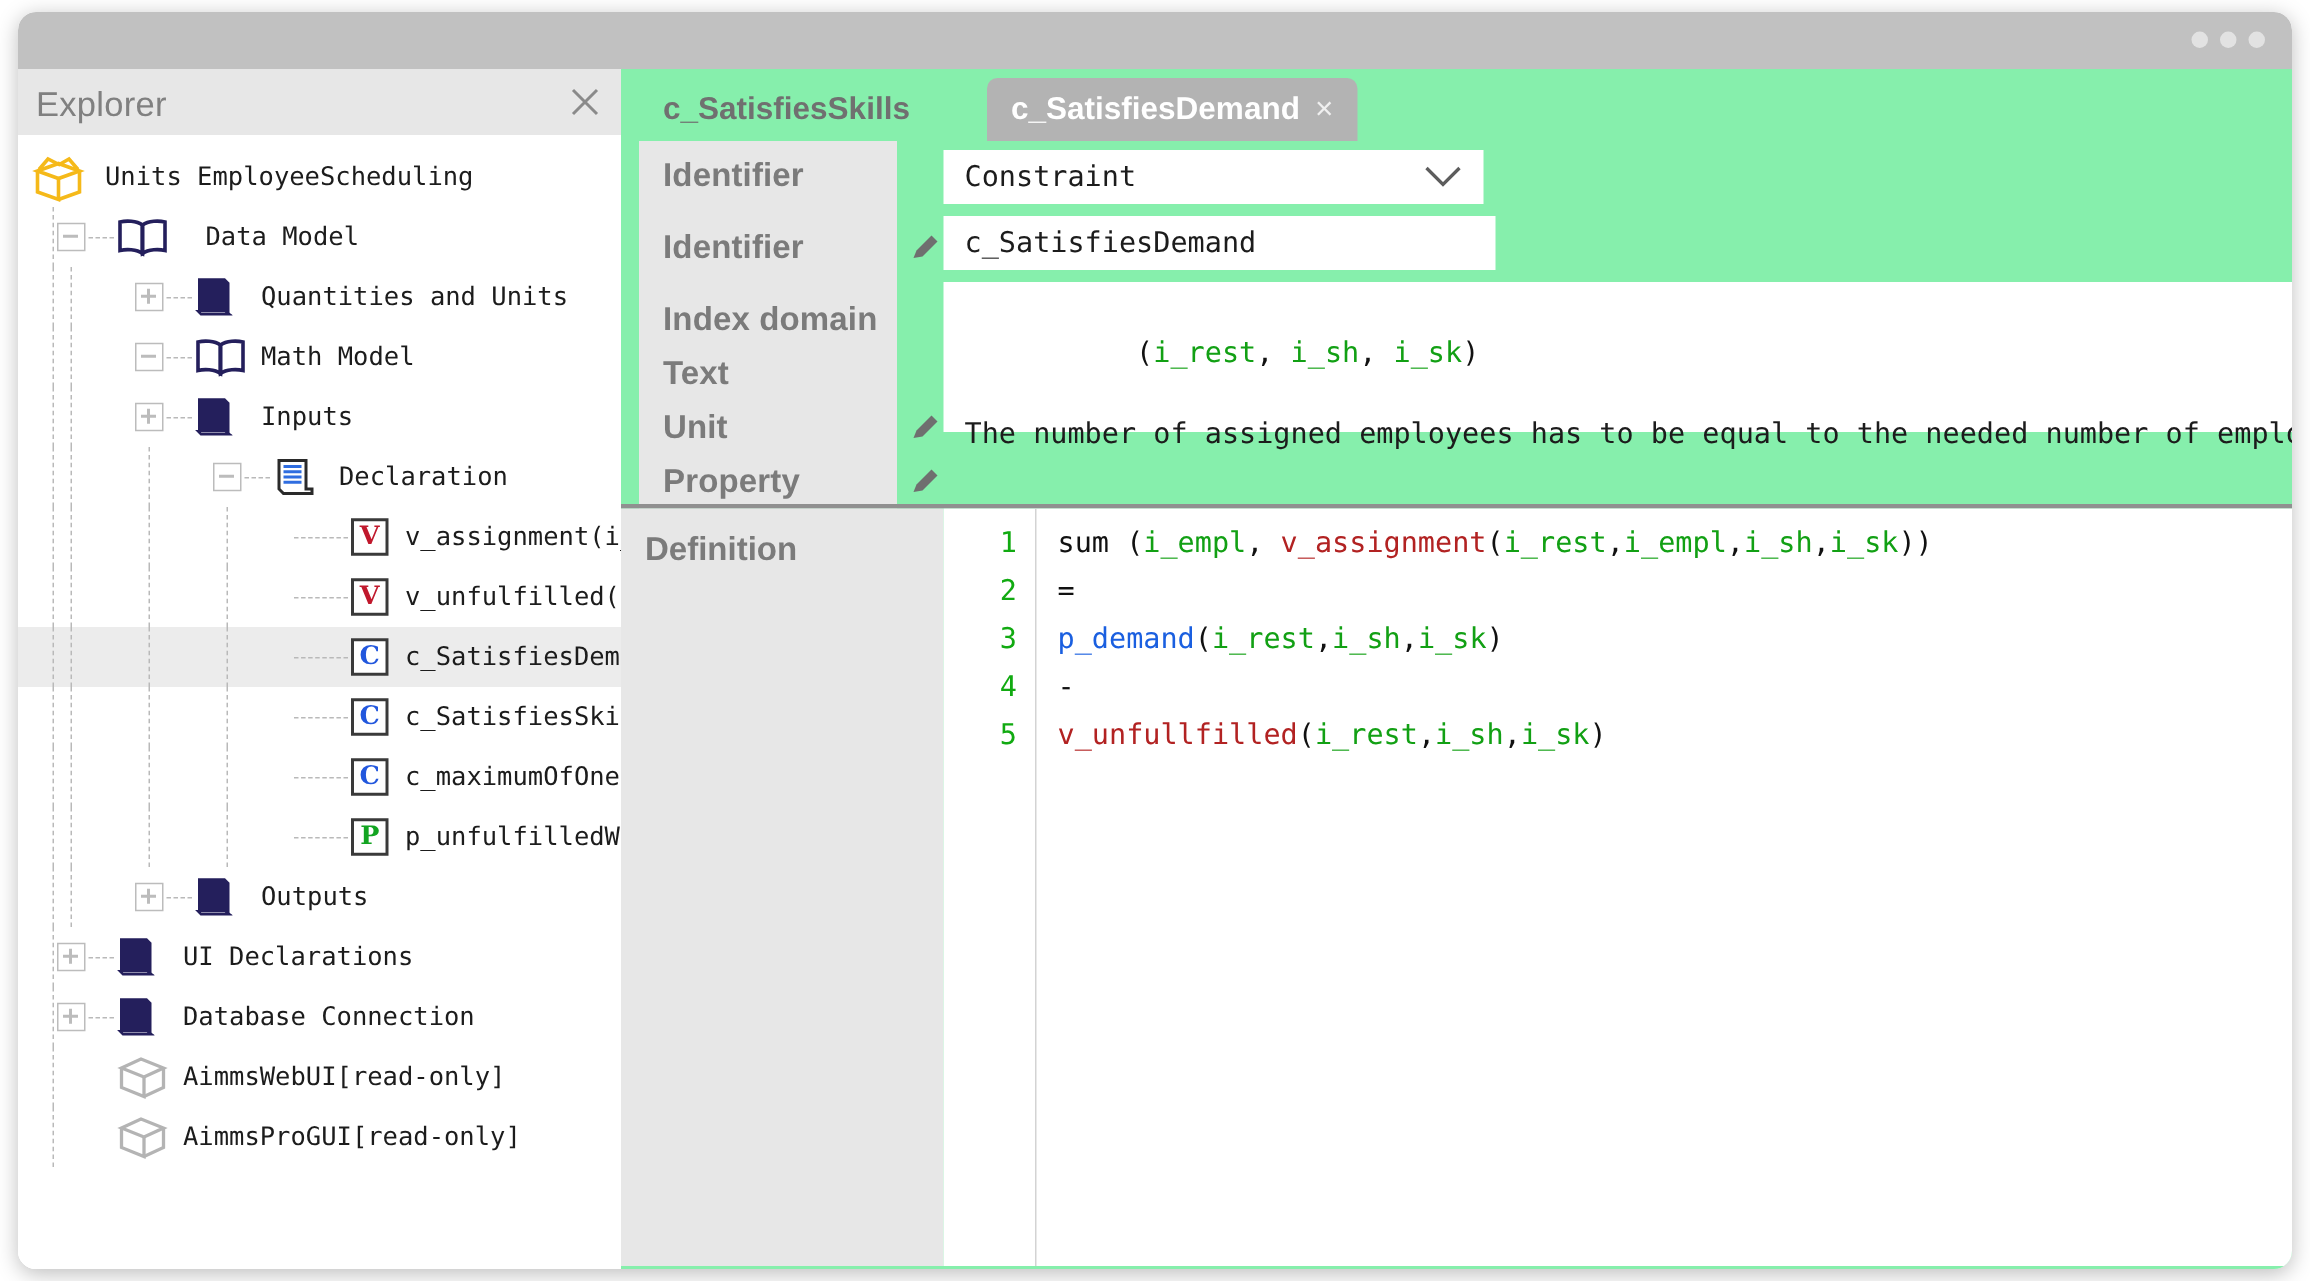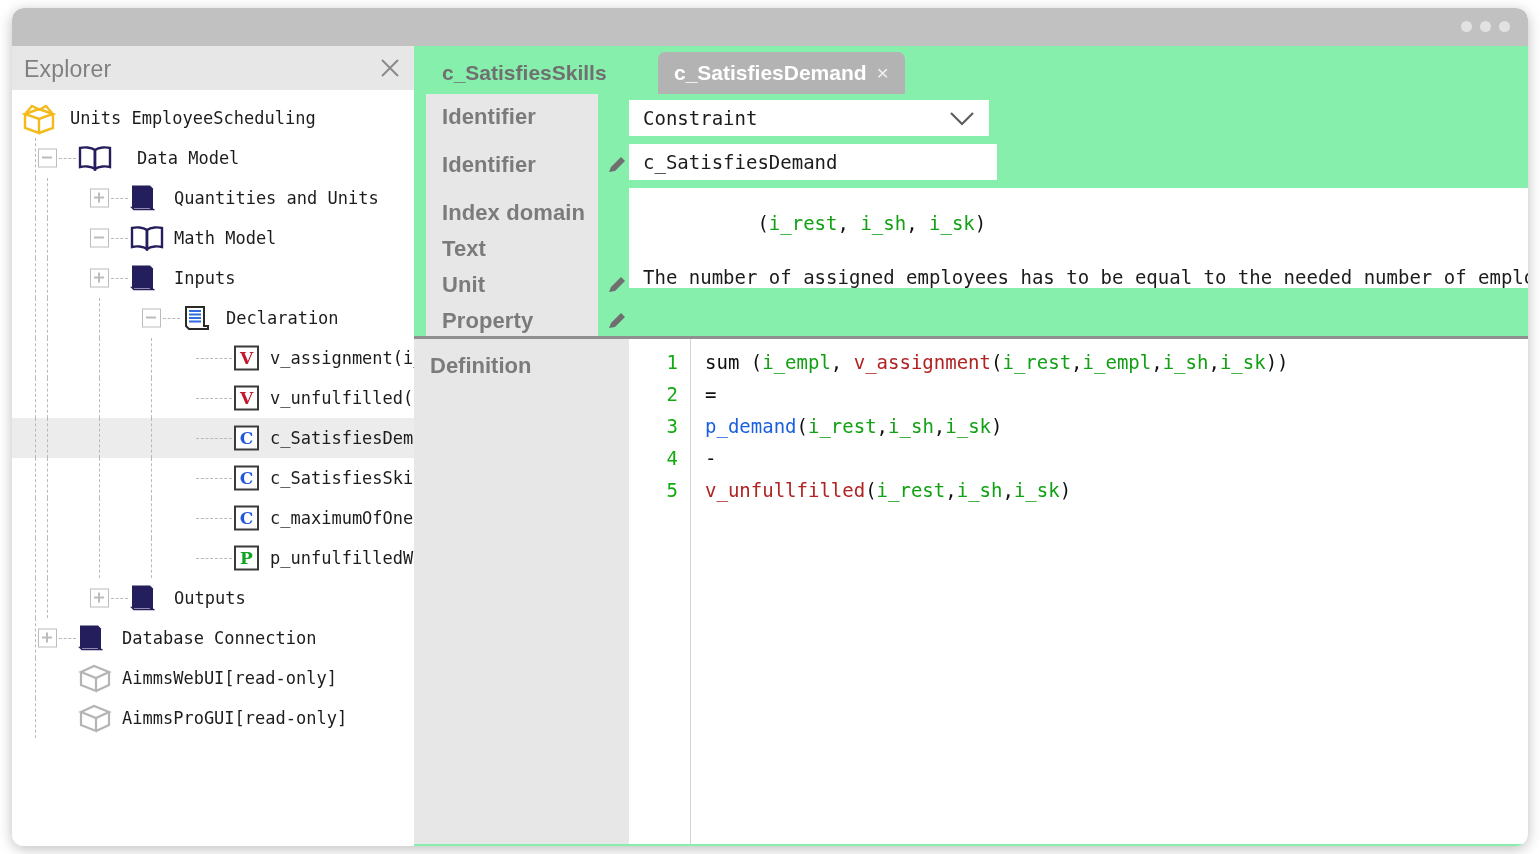--- a/index.html
+++ b/index.html
@@ -340,20 +340,31 @@
         </div>
         <div class="node">
           <span class="vline" style="left:23px; top:0; height:40px"></span>
           <span class="toggle plus" style="left:26px"></span>
           <span class="hstub" style="left:47px; width:17px"></span>
           <span class="ico bk-closed" style="left:66px"><svg width="25" height="27" viewBox="0 0 25 27">
               <rect x="2" y="1" width="18" height="22" fill="#241f5c"></rect>
               <path d="M20 1 L23 4 L23 25 L20 23 Z" fill="#241f5c"></path>
               <path d="M2 23 L20 23 L23 25 L4 25 Z" fill="#fff" stroke="#241f5c" stroke-width="1.6"></path>
             </svg></span>
+          <span class="label" style="left:110px">UI Declarations</span>
+        </div>
+        <div class="node">
+          <span class="vline" style="left:23px; top:0; height:40px"></span>
+          <span class="toggle plus" style="left:26px"></span>
+          <span class="hstub" style="left:47px; width:17px"></span>
+          <span class="ico bk-closed" style="left:66px"><svg width="25" height="27" viewBox="0 0 25 27">
+              <rect x="2" y="1" width="18" height="22" fill="#241f5c"></rect>
+              <path d="M20 1 L23 4 L23 25 L20 23 Z" fill="#241f5c"></path>
+              <path d="M2 23 L20 23 L23 25 L4 25 Z" fill="#fff" stroke="#241f5c" stroke-width="1.6"></path>
+            </svg></span>
           <span class="label" style="left:110px">Database Connection</span>
         </div>
         <div class="node">
           <span class="vline" style="left:23px; top:0; height:40px"></span>
           <span class="ico cube-ico" style="left:66px"><svg width="34" height="30" viewBox="0 0 34 30">
               <path d="M3 9 L16 3 L31 9 L18 15 Z" fill="none" stroke="#b4b4b4" stroke-width="2.2"></path>
               <path d="M3 9 L3 22 L18 28 L18 15" fill="none" stroke="#b4b4b4" stroke-width="2.2"></path>
               <path d="M31 9 L31 22 L18 28" fill="none" stroke="#b4b4b4" stroke-width="2.2"></path>
             </svg></span>
           <span class="label" style="left:110px">AimmsWebUI[read-only]</span>
@@ -414,21 +425,21 @@
           <svg width="26" height="16" viewBox="0 0 26 16">
               <path d="M2 2 L13 13 L24 2" stroke="#5d5d5d" stroke-width="2.2" fill="none"></path>
             </svg>
         </span>
       </div>
 
       <div class="fld" style="left:215px; top:50px; width:368px; height:36px;">
         <span class="txt">c_SatisfiesDemand</span>
       </div>
 
-      <div class="fld" style="left:215px; top:94px; right:0; height:100px; display:block; padding-top:2px;">
+      <div class="fld" style="left:215px; top:94px; right:0; height:100px; display:block; padding-top:14px;">
         <div class="textline" style="padding-left:14px">
           <span class="k-pln">(</span><span class="k-idx">i_rest</span><span class="k-pln">, </span><span class="k-idx">i_sh</span><span class="k-pln">, </span><span class="k-idx">i_sk</span><span class="k-pln">)</span>
         </div>
         <div class="textline" style="padding-left:14px; padding-top:10px; overflow:hidden;">The number of assigned employees has to be equal to the needed number of emplo</div>
       </div>
 
       <div class="sep" style="top:242px"></div>
     </div>
 
     <div class="defrow">

